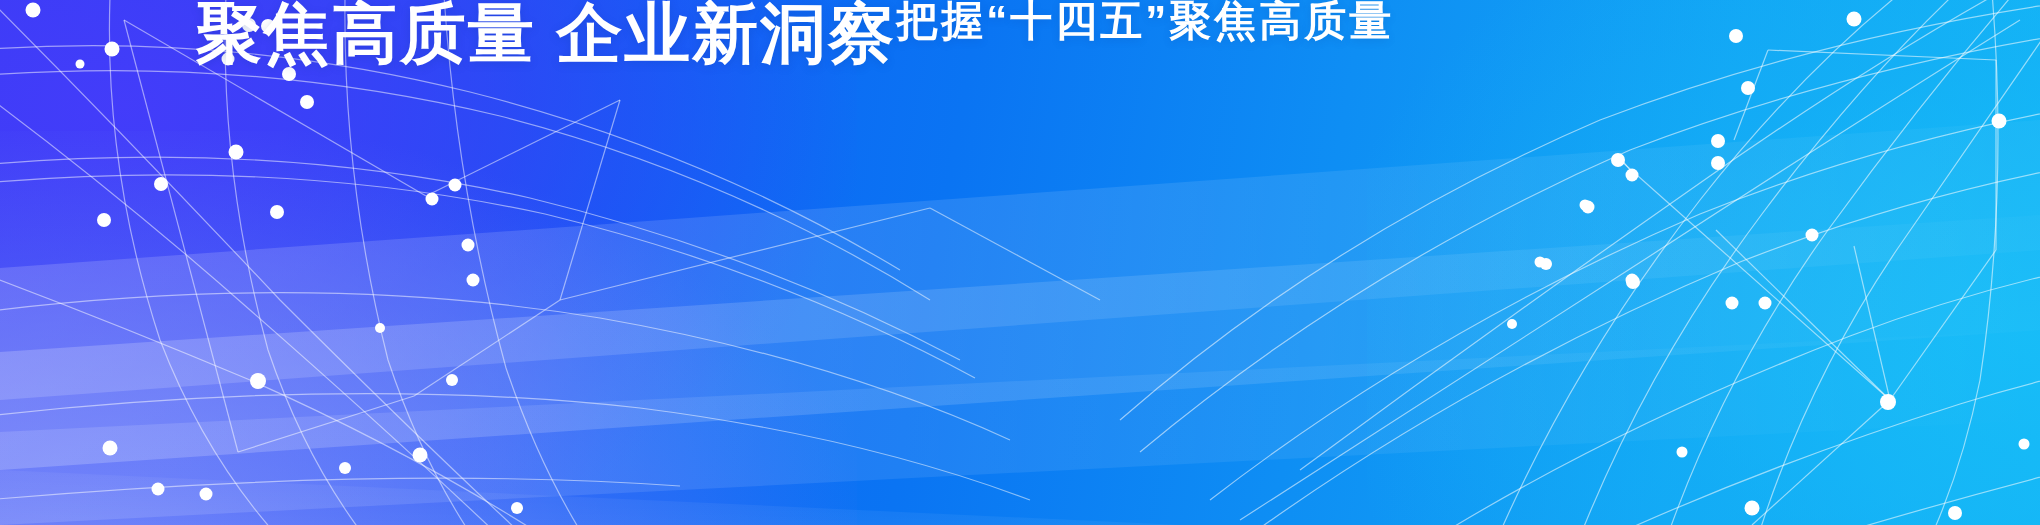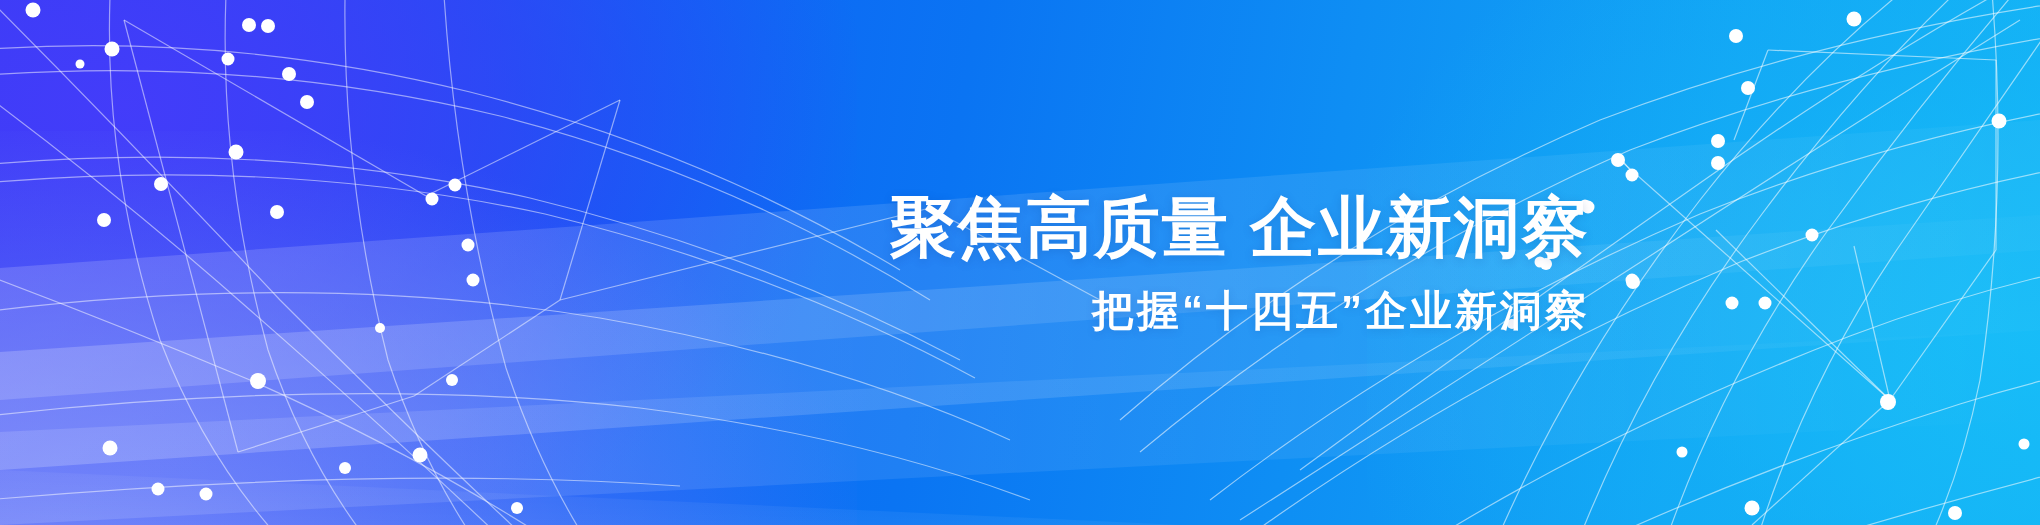--- a/index.html
+++ b/index.html
@@ -70,22 +70,22 @@
   .net { position: absolute; inset: 0; }
 
   
   .text-block {
     position: absolute;
     left: 0;
     top: 0;
     width: 1590px;
     height: 525px;
     display: flex;
-    flex-direction: column;
-    align-items: flex-end;
+    flex-direction: row;
+    align-items: flex-start;
     justify-content: center;
     z-index: 10;
     pointer-events: none;
   }
   .title {
     font-size: 66px;
     font-weight: 700;
     color: #ffffff;
     letter-spacing: 2px;
     line-height: 1;
@@ -251,16 +251,16 @@
       <circle cx="1540" cy="262" r="5.5"></circle>
       <circle cx="1585" cy="205" r="5.5"></circle>
       <circle cx="1512" cy="324" r="5"></circle>
       <circle cx="1682" cy="452" r="5.5"></circle>
       <circle cx="2024" cy="444" r="5.5"></circle>
     </g>
   </svg>
 
   <div class="text-block">
     <h1 class="title">聚焦高质量 企业新洞察</h1>
-    <p class="subtitle">把握“十四五”企业新洞察</p>
+    <p class="subtitle">把握“十四五”聚焦高质量</p>
   </div>
 
 </div>
 
 </body></html>

